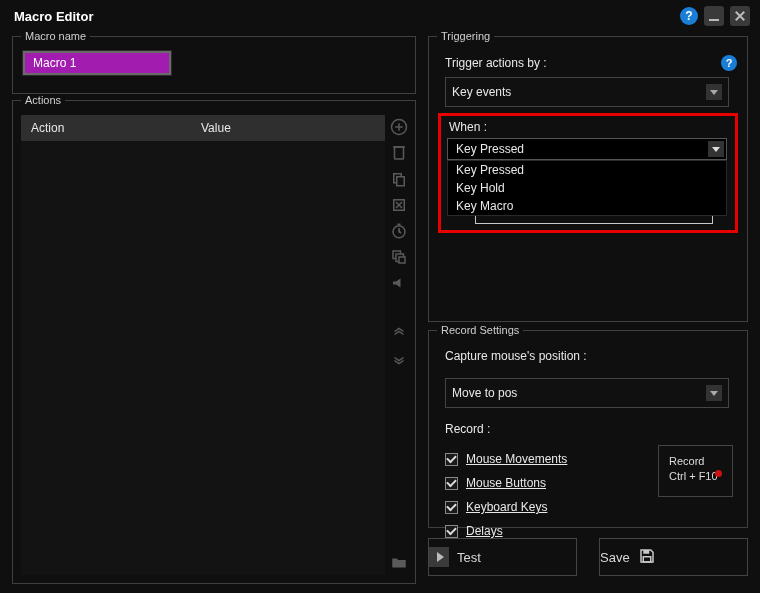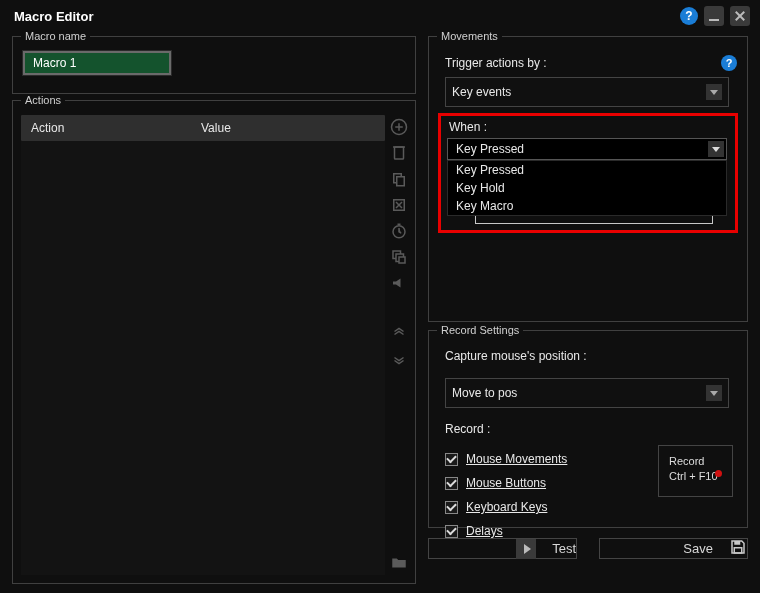--- a/index.html
+++ b/index.html
@@ -14,21 +14,21 @@
   .close-btn::after { transform: rotate(-45deg); }
 
   .content { display: flex; padding: 0 12px 12px 12px; gap: 12px; height: 560px; }
   .left { width: 404px; display: flex; flex-direction: column; gap: 6px; }
   .right { flex: 1; display: flex; flex-direction: column; gap: 8px; }
 
   .fieldset { border: 1px solid #404040; position: relative; padding: 14px 10px 10px 10px; }
   .legend { position: absolute; top: -7px; left: 8px; background: #0f0f0f; padding: 0 4px; font-size: 11px; color: #d0d0d0; }
 
   .macro-name-box { height: 58px; }
-  .name-input { background: #14532d; border: 2px solid #6a6a6a; outline: 1px solid #2a2a2a; color: #fff; padding: 4px 8px; width: 148px; height: 24px; font-size: 12px; }
+  .name-input { background: #a21caf; border: 2px solid #6a6a6a; outline: 1px solid #2a2a2a; color: #fff; padding: 4px 8px; width: 148px; height: 24px; font-size: 12px; }
 
   .actions-box { flex: 1; display: flex; position: relative; padding: 14px 2px 8px 8px; }
   .table-wrap { flex: 1; display: flex; flex-direction: column; }
   .thead { background: #2f2f2f; display: flex; padding: 6px 10px; border-radius: 1px; }
   .thead .col-a { width: 170px; }
   .tbody { flex: 1; background: #131313; }
 
   .side-icons { width: 28px; display: flex; flex-direction: column; align-items: center; gap: 6px; padding-top: 2px; }
   .side-icons .gap { height: 18px; }
   .icon-btn { width: 20px; height: 20px; color: #5a5a5a; display:flex; align-items:center; justify-content:center; }
@@ -52,21 +52,21 @@
   .rec-select { margin-top:15px;justify-content:space-between; }
   .checks { margin: 10px 0 0 6px; display:flex; flex-direction:column; gap:10px;text-decoration:underline; }
   .chk { display:flex; align-items:center; gap:8px; }
   .chk .box { width:13px; height:13px; border:1px solid #888; background:#1a1a1a; display:flex; align-items:center; justify-content:center; }
   .chk .box::after { content:""; width:7px; height:4px; border-left:2px solid #ddd; border-bottom:2px solid #ddd; transform: rotate(-45deg); margin-top:-2px; }
 
   .record-btn { position:absolute; right:14px; bottom:30px; width:75px; height:52px; border:1px solid #444; padding:8px 10px; font-size:11px; line-height:1.4; color:#ddd; }
   .record-btn .dot { position:absolute; right:10px; top:24px; width:7px; height:7px; background:#d01010; border-radius:50%; }
 
   .footer { display:flex; gap:22px; margin-top:2px; }
-  .big-btn { flex:1; height:21px; border:1px solid #444; display:flex; align-items:center; justify-content:flex-end; gap:16px; color:#d8d8d8; font-size:13px; }
+  .big-btn { flex:1; height:38px; border:1px solid #444; display:flex; align-items:center; justify-content:flex-start; gap:8px; color:#d8d8d8; font-size:13px; }
   .big-btn .picon { width:20px; height:20px; background:#3a3a3a; display:flex; align-items:center; justify-content:center; }
   .big-btn .picon::after { content:""; border-left:7px solid #bbb; border-top:5px solid transparent; border-bottom:5px solid transparent; margin-left:2px; }
   .big-btn .sicon svg { width:18px; height:18px; fill:#c8c8c8; }
 
   .sm-help { width:16px; height:16px; border-radius:50%; background:#1a7dd6; color:#fff; font-size:11px; font-weight:bold; display:flex; align-items:center; justify-content:center; }
 </style>
 </head>
 <body>
 
 <div class="titlebar">
@@ -152,21 +152,21 @@
       <div class="icon-btn bottom-icon">
           <svg viewBox="0 0 24 24">
             <path d="M3 6h6l2 2h10v10H3z" fill="#5a5a5a"></path>
           </svg>
         </div>
     </div>
   </div>
 
   <div class="right">
     <div class="fieldset triggering-box">
-      <div class="legend">Movements</div>
+      <div class="legend">Triggering</div>
       <div class="label-row">
         <span>Trigger actions by :</span>
         <div class="sm-help">?</div>
       </div>
       <div class="select">
         <span>Key events</span>
         <span class="caret"></span>
       </div>
 
       <div class="highlight-zone">

